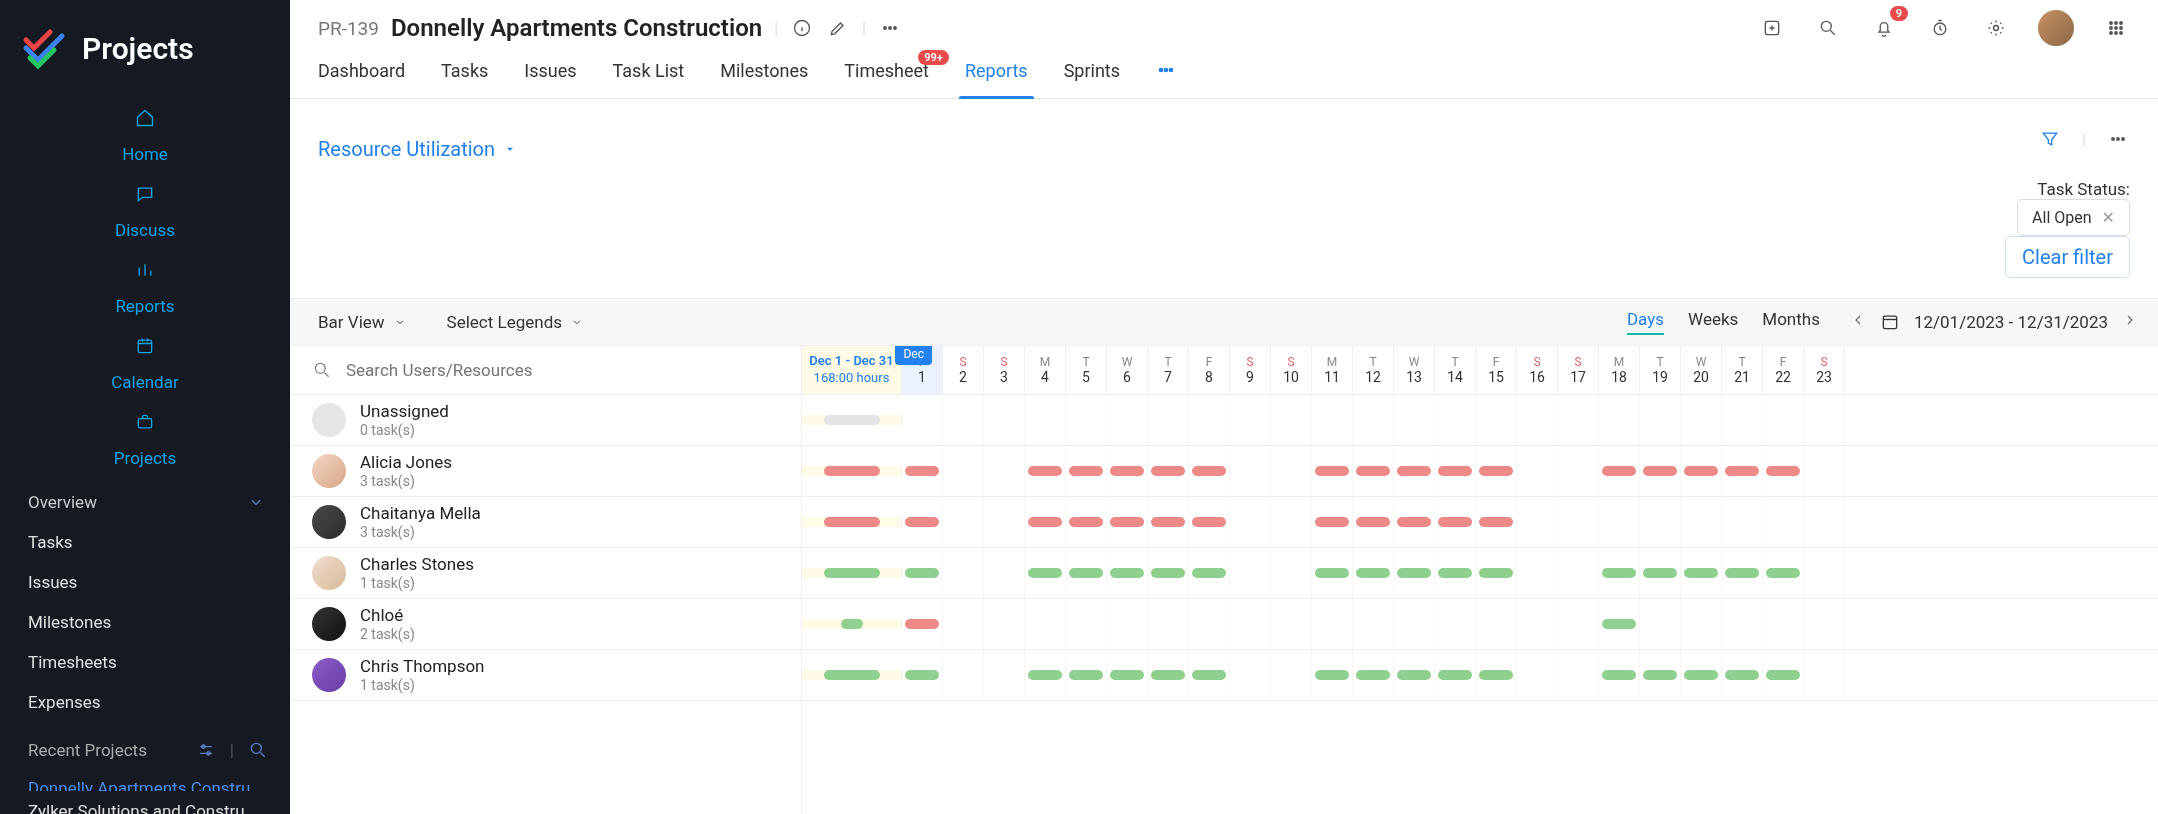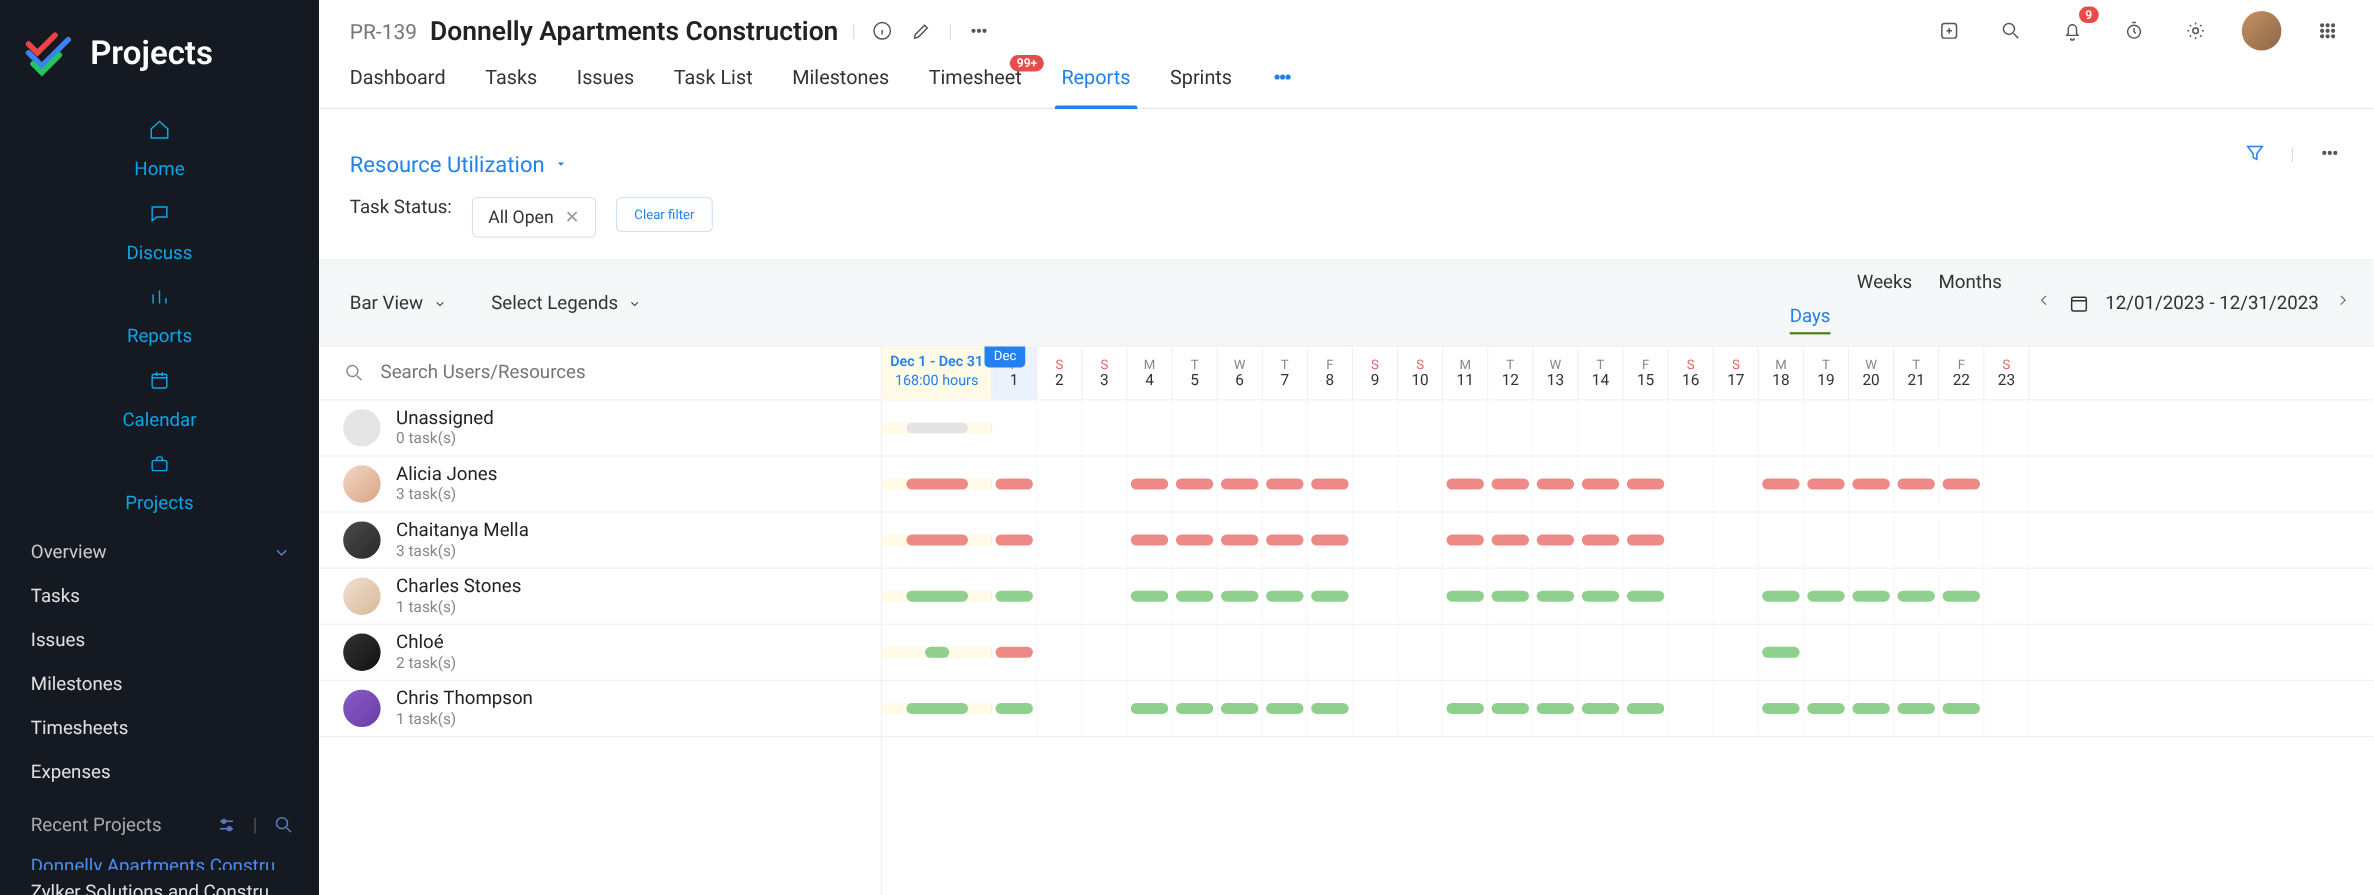--- a/index.html
+++ b/index.html
@@ -31,31 +31,31 @@
 .avatar-top { width: 36px; height: 36px; border-radius: 50%; background: linear-gradient(135deg, #c89060, #8a6848); }
 .tabs { display: flex; gap: 36px; padding: 14px 28px 0 28px; border-bottom: 1px solid #e6e6e6; position: relative; }
 .tab { font-size: 18px; color: #333; padding-bottom: 14px; cursor: pointer; position: relative; }
 .tab.active { color: #2281ef; }
 .tab.active::after { content: ""; position: absolute; left: -6px; right: -6px; bottom: -1px; height: 3px; background: #2281ef; border-radius: 2px 2px 0 0; }
 .tab-badge { position: absolute; top: -10px; right: -20px; background: #e94b4b; color: #fff; font-size: 11px; border-radius: 10px; padding: 1px 6px; font-weight: 600; }
 .tab-more { color: #2281ef; padding-bottom: 14px; cursor: pointer; }
 .subbar { display: flex; align-items: center; justify-content: space-between; padding: 18px 28px 10px 28px; }
 .report-type { display: flex; align-items: center; gap: 8px; color: #2281ef; font-size: 20px; cursor: pointer; margin-top: 20px; }
 .subbar-right { display: flex; gap: 20px; align-items: center; color: #555; }
-.filter-row { display: flex; align-items: flex-start; gap: 18px; padding: 8px 28px 20px 28px; }
+.filter-row { display: flex; align-items: flex-end; padding: 8px 28px 20px 28px; flex-direction: column; }
 .filter-label { font-size: 17px; color: #333; }
 .chip { display: inline-flex; align-items: center; gap: 10px; border: 1px solid #ddd; border-radius: 5px; padding: 8px 14px; font-size: 16px; color: #333; }
 .chip .x { color: #999; cursor: pointer; }
-.link-btn { color: #2281ef; border: 1px solid #cfe1f7; border-radius: 5px; padding: 8px 16px; font-size: 12px; cursor: pointer; }
+.link-btn { color: #2281ef; border: 1px solid #cfe1f7; border-radius: 5px; padding: 8px 16px; font-size: 20px; cursor: pointer; }
 .controls-bar { display: flex; align-items: center; justify-content: space-between; padding: 10px 20px 10px 28px; background: #f6f7f8; border-top: 1px solid #eee; border-bottom: 1px solid #eee; }
 .controls-left { display: flex; gap: 40px; align-items: center; }
 .dropdown-plain { display: flex; align-items: center; gap: 8px; font-size: 17px; color: #333; cursor: pointer; }
 .time-toggle { display: flex; gap: 24px; font-size: 17px; }
 .time-toggle .tt { cursor: pointer; color: #333; padding-bottom: 4px; }
-.time-toggle .tt.active { color: #2281ef; border-bottom: 2px solid #4d7c0f; margin-top: 31px; }
+.time-toggle .tt.active { color: #2281ef; border-bottom: 2px solid #14b8a6; }
 .range-ctl { display: flex; align-items: center; gap: 14px; font-size: 17px; color: #333; }
 .range-ctl .arrow { color: #666; cursor: pointer; }
 .grid-wrap { flex: 1; display: flex; overflow: hidden; }
 .left-col { width: 512px; flex-shrink: 0; border-right: 1px solid #eee; display: flex; flex-direction: column; }
 .search-row { display: flex; align-items: center; gap: 14px; padding: 14px 22px; border-bottom: 1px solid #eee; }
 .search-row input { border: none; outline: none; font-size: 17px; flex: 1; background: transparent; }
 .user-row { display: flex; align-items: center; gap: 14px; padding: 10px 22px; border-bottom: 1px solid #eee; height: 51px; }
 .user-avatar { width: 34px; height: 34px; border-radius: 50%; flex-shrink: 0; }
 .user-avatar.g { background: #e5e5e5; }
 .user-avatar.c1 { background: linear-gradient(135deg,#f5d6c6,#d6a684); }

